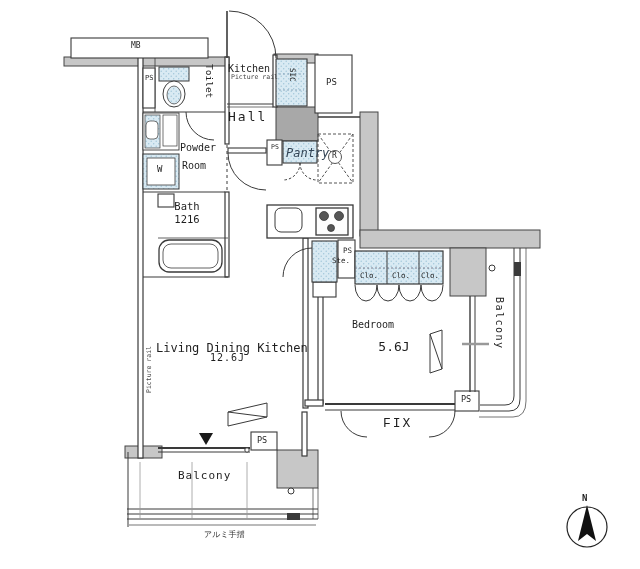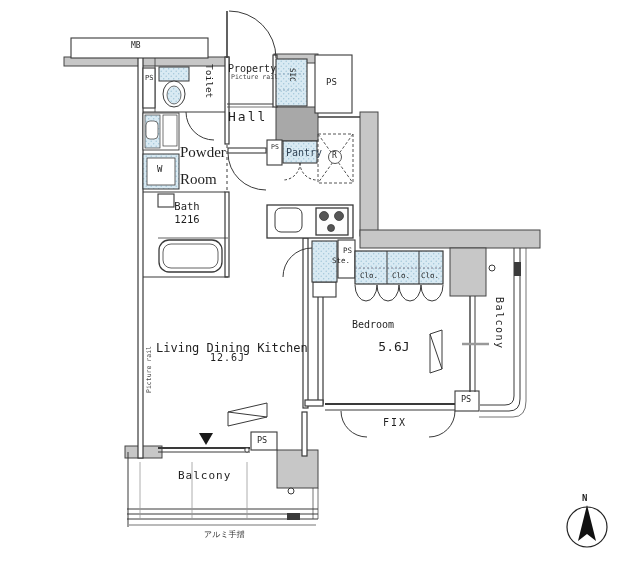--- a/index.html
+++ b/index.html
@@ -190,38 +190,38 @@
   </g>
 </svg>
 
 
   <div class="lbl" style="left:131px;top:42px;font-size:8px;">MB</div>
 
   <div class="lbl" style="left:326px;top:78px;font-size:9px;">PS</div>
 
   <div class="lbl stack" style="left:145px;top:74px;font-size:7px;width:6px;">PS</div>
 
-  <div class="lbl" style="left:228px;top:63px;font-size:10px;">Property</div>
+  <div class="lbl" style="left:228px;top:63px;font-size:10px;">Kitchen</div>
   <div class="lbl" style="left:231px;top:74px;font-size:6.5px;color:#444;">Picture rail</div>
 
   <div class="lbl vert" style="left:296px;top:68px;font-size:7.5px;">SIC</div>
 
   <div class="lbl" style="left:228px;top:110px;font-size:13px;letter-spacing:2px;">Hall</div>
 
   <div class="lbl vert" style="left:214px;top:64px;font-size:9.5px;">Toilet</div>
 
-  <div class="lbl pre" style="left:180px;top:139px;width:28px;font-size:15px;line-height:1.8;font-family:Liberation Serif, serif;">Powder
+  <div class="lbl pre" style="left:180px;top:139px;width:28px;font-size:10px;line-height:1.8;">Powder
 Room</div>
 
   <div class="lbl" style="left:157px;top:165px;font-size:9px;">W</div>
 
   <div class="lbl pre" style="left:162px;top:200px;width:50px;font-size:10.5px;line-height:1.2;">Bath
 1216</div>
 
-  <div class="lbl" style="left:286px;top:147px;font-size:10px;color:#345;">Pantry</div>
+  <div class="lbl" style="left:286px;top:147px;font-size:12px;font-style:italic;color:#345;">Pantry</div>
 
   <div class="lbl stack" style="left:271px;top:143px;font-size:6.5px;width:6px;">PS</div>
 
   <div class="lbl" style="left:332px;top:152px;font-size:8px;">R</div>
 
   <div class="lbl" style="left:316px;top:257px;font-size:7.5px;margin-left:16px;">Ste.</div>
 
   <div class="lbl stack" style="left:343px;top:246px;font-size:7.5px;width:7px;">PS</div>
 
   <div class="lbl" style="left:360px;top:272px;font-size:7.5px;">Clo.</div>
@@ -236,19 +236,19 @@
   <div class="lbl" style="left:368px;top:340px;width:52px;text-align:center;font-size:13px;">5.6J</div>
 
   <div class="lbl vert" style="left:505px;top:297px;font-size:10px;letter-spacing:1.5px;">Balcony</div>
 
   <div class="lbl" style="left:178px;top:470px;font-size:11px;letter-spacing:1px;">Balcony</div>
 
   <div class="lbl" style="left:257px;top:436px;font-size:8.5px;">PS</div>
 
   <div class="lbl" style="left:461px;top:395px;font-size:8.5px;">PS</div>
 
-  <div class="lbl" style="left:383px;top:417px;font-size:10px;letter-spacing:2px;">FIX</div>
+  <div class="lbl" style="left:383px;top:417px;font-size:13px;letter-spacing:2px;font-family:Liberation Mono, monospace;">FIX</div>
 
   <div class="lbl" style="left:204px;top:531px;font-size:8px;color:#333;font-family:Liberation Mono, monospace;">アルミ手摺</div>
 
   <div class="lbl" style="left:582px;top:494px;font-size:9px;font-weight:bold;">N</div>
 
 </div>
 
 </body></html>

